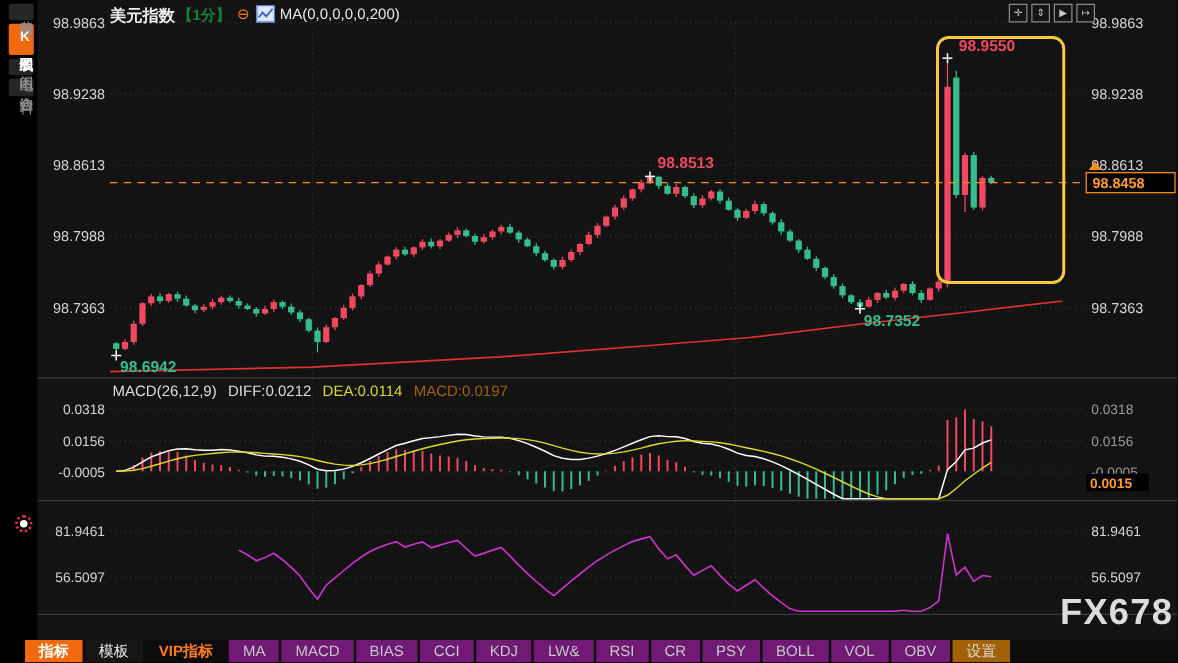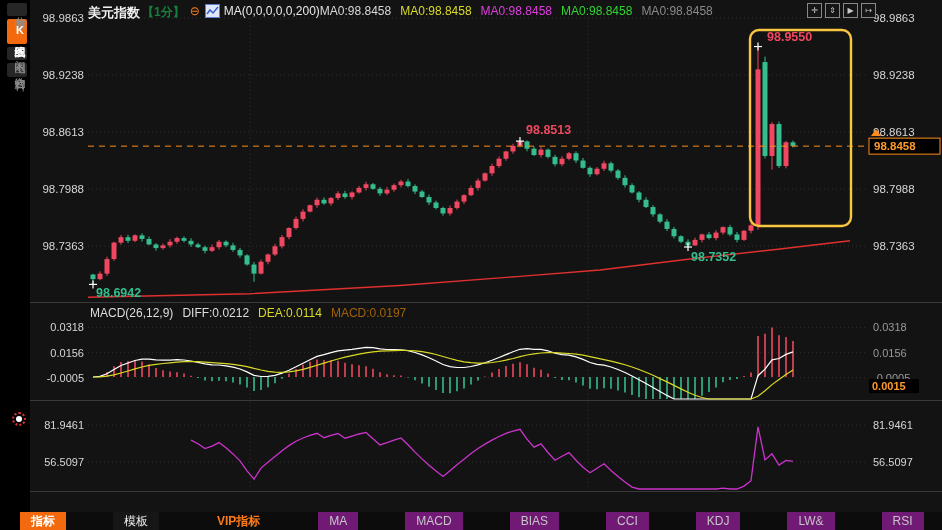--- a/index.html
+++ b/index.html
@@ -17,40 +17,40 @@
          border-radius:50%;}
   .alarm i{position:absolute;left:2px;top:2px;width:6px;height:6px;background:#fff;border-radius:50%;}
   
   .hdr{position:absolute;left:88px;top:4px;height:16px;display:flex;z-index:3;
        font-size:12px;white-space:nowrap;}
   .hdr .title{color:#f0f0f0;font-weight:bold;font-size:13px;}
   .hdr .period{color:#15803d;font-weight:bold;margin-left:2px;}
   .hdr .collapse{color:#ff7a1a;margin:0 5px;font-size:12px;}
   .chip-ic{width:13px;height:12px;background:#dfe8fb;border:1px solid #5c7fd0;margin-right:4px;position:relative;}
   .chip-ic svg{position:absolute;left:0;top:0;}
-  .hdr .masett{color:#e8e8e8;margin-right:0;}
+  .hdr .masett{color:#e8e8e8;margin-right:11px;}
   .hdr .maval{margin-right:9px;}
   .winicons{position:absolute;right:66px;top:3px;display:flex;gap:3px;z-index:5;}
   .wic{width:13px;height:13px;border:1px solid #888;color:#c8c8c8;background:#151515;font-size:8px;
        line-height:13px;text-align:center;cursor:pointer;}
   
   .phdr{position:absolute;left:90px;font-size:12px;white-space:nowrap;z-index:3;}
   .phdr span{margin-right:9px;}
   
   .timeline{position:absolute;left:30px;top:492px;width:912px;height:20px;background:#131313;z-index:3;}
   .tl-period{position:absolute;left:48px;top:3px;color:#ff7a1a;font-weight:bold;font-size:12px;}
   .tl-period .arr{font-size:9px;}
   .tl-label{position:absolute;top:3px;color:#f2f2f2;font-weight:bold;font-size:12px;transform:translateX(-50%);}
   .tl-chip{position:absolute;left:598px;top:1px;background:#2e2e2e;color:#ff9a2a;font-size:12px;
            font-weight:bold;padding:2px 7px;}
   .watermark{position:absolute;left:848px;top:474px;font-size:29px;font-weight:bold;color:#dcdcdc;
              letter-spacing:1px;z-index:4;}
   
   .toolbar{position:absolute;left:20px;bottom:0;right:0;height:18px;background:#0c0c0c;display:flex;
-           z-index:6;font-size:12px;line-height:18px;gap:45px;}
+           z-index:6;font-size:12px;line-height:18px;}
   .tb{padding:0 11px;cursor:pointer;white-space:nowrap;}
   .tb-active{background:#f26a0d;color:#fff;font-weight:bold;}
   .tb-plain{background:#161616;color:#ececec;margin-left:2px;}
   .tb-vip{color:#ff7a1a;font-weight:bold;margin-left:2px;text-align:center;}
   .tb-mono{font-family:Liberation Sans, sans-serif;color:#c6c6c6;background:#701a75;margin-left:2px;}
   .tb-settings{background:#a16207;color:#d6d6d6;margin-left:2px;}
 </style>
 </head>
 <body>
 
@@ -435,32 +435,32 @@
   <div class="hdr">
     <span class="title">美元指数</span>
     <span class="period">【1分】</span>
     <span class="collapse">⊖</span>
     <span class="chip-ic">
       <svg width="13" height="12">
           <polyline points="1,9 4,5 7,8 12,2" fill="none" stroke="#3a62c8" stroke-width="1.5"></polyline>
         </svg>
     </span>
     <span class="masett">MA(0,0,0,0,0,200)</span>
-    <span id="ma-values"><span class="maval" style="color: rgb(216, 216, 216);">MA0:98.8458</span><span class="maval" style="color: rgb(217, 217, 38);">MA0:98.8458</span><span class="maval" style="color: rgb(224, 60, 224);">MA0:98.8458</span><span class="maval" style="color: rgb(46, 213, 46);">MA0:98.8458</span><span class="maval" style="color: rgb(138, 138, 138);">MA0:98.8458</span></span>
   </div>
   <div class="winicons" id="win-icons">
       <span class="wic">✛</span>
       <span class="wic">⇕</span>
       <span class="wic">▶</span>
       <span class="wic">↦</span>
     </div>
 
   <div class="phdr" id="macd-hdr" style="top:306px;"><span style="color: rgb(221, 221, 221);">MACD(26,12,9)</span><span style="color: rgb(221, 221, 221);">DIFF:0.0212</span><span style="color: rgb(217, 217, 38);">DEA:0.0114</span><span style="color: #a16207;">MACD:0.0197</span></div>
 
 
+  <div class="watermark">FX678</div>
 
   <div class="toolbar" id="toolbar">
       <span class="tb tb-active">指标</span>
       <span class="tb tb-plain">模板</span>
       <span class="tb tb-vip">VIP指标</span>
       <span class="tb tb-mono">MA</span>
       <span class="tb tb-mono">MACD</span>
       <span class="tb tb-mono">BIAS</span>
       <span class="tb tb-mono">CCI</span>
       <span class="tb tb-mono">KDJ</span>

